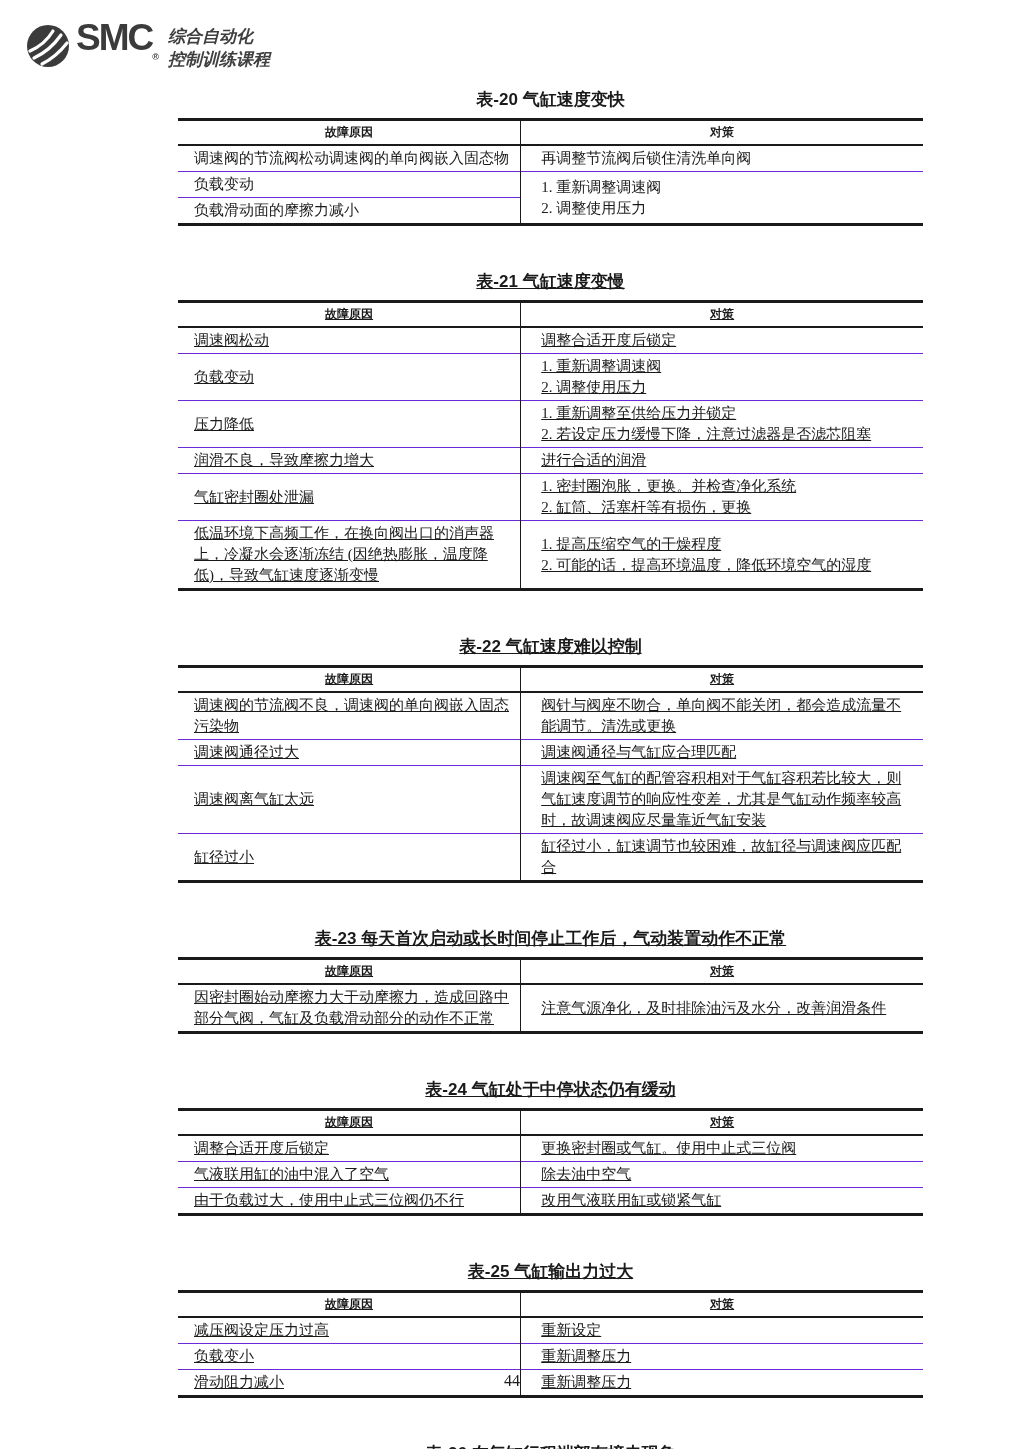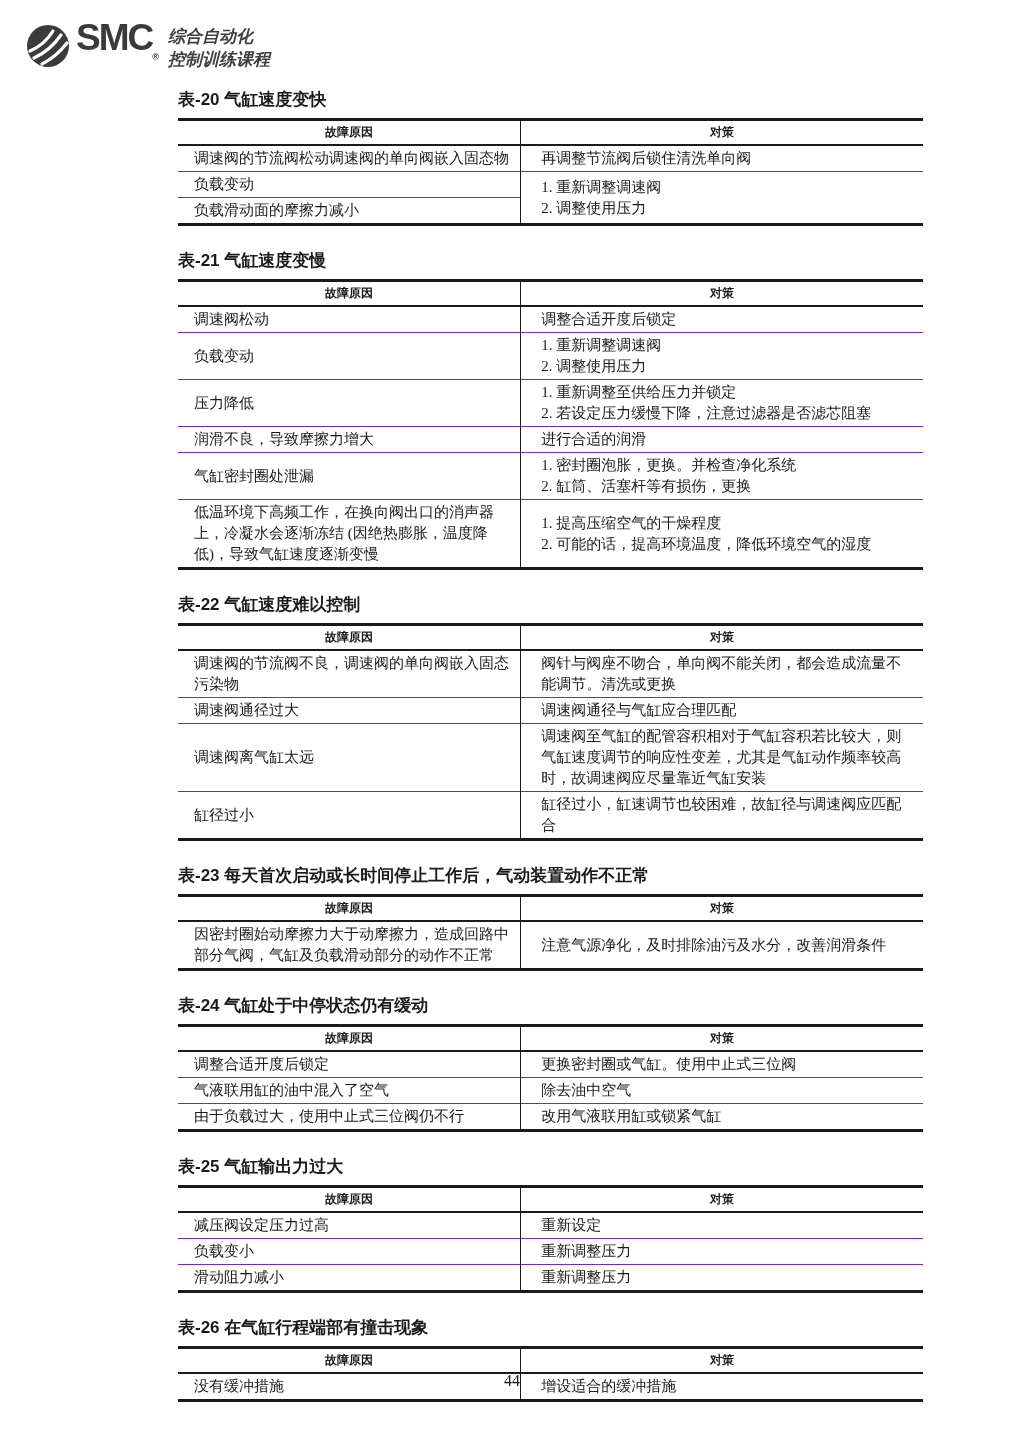--- a/index.html
+++ b/index.html
@@ -37,23 +37,24 @@
     font-weight: bold;
     color: #3f3f3f;
     line-height: 23px;
     white-space: nowrap;
     font-style: italic;
   }
 
   
   .content { padding-top: 88px; }
   .section { margin-left: 178px; width: 745px; }
-  .section + .section { margin-top: 23px; }
+  .section + .section { margin-top: 44px; text-decoration: underline; }
 
   .tbl-title {
+    text-align: center;
     font-weight: bold;
     font-size: 17px;
     margin: 0 0 7px 0;
     font-family: "Liberation Sans", sans-serif;
   }
 
   
   table.tbl {
     width: 100%;
     border-collapse: collapse;

